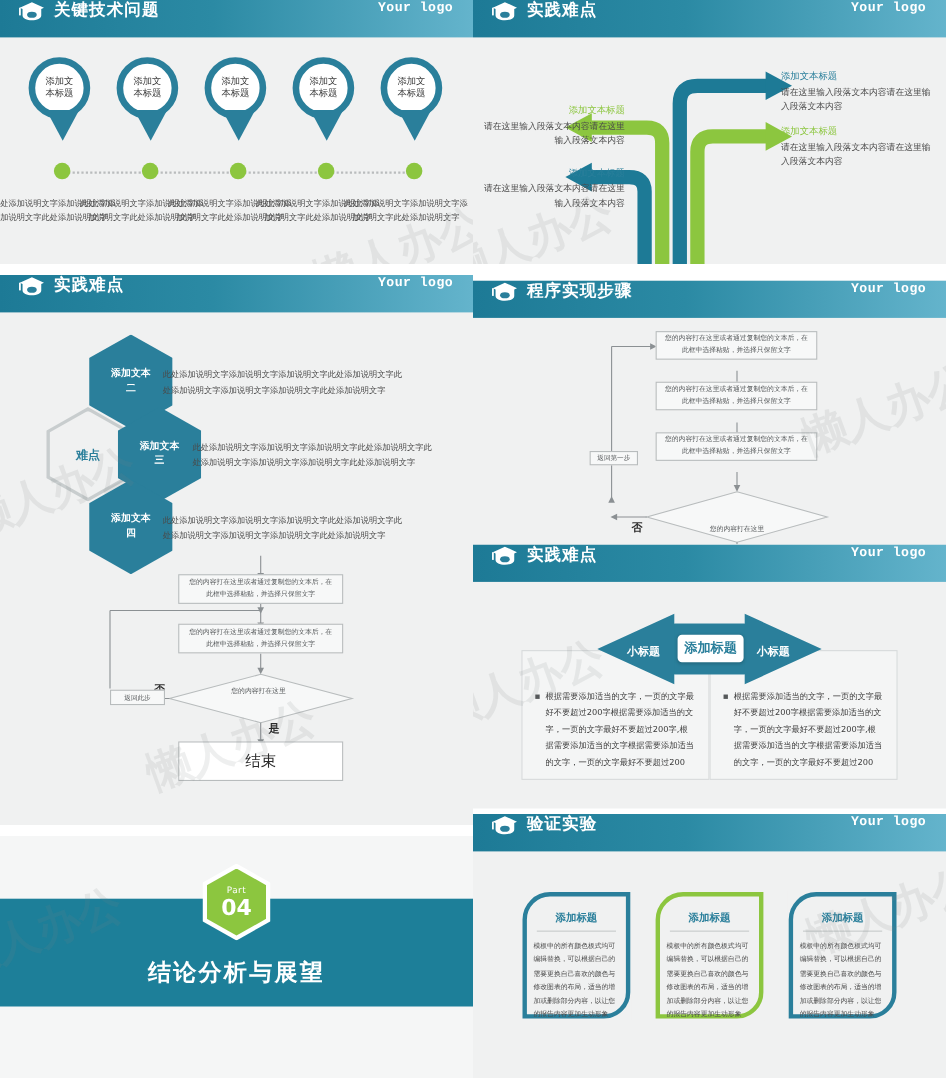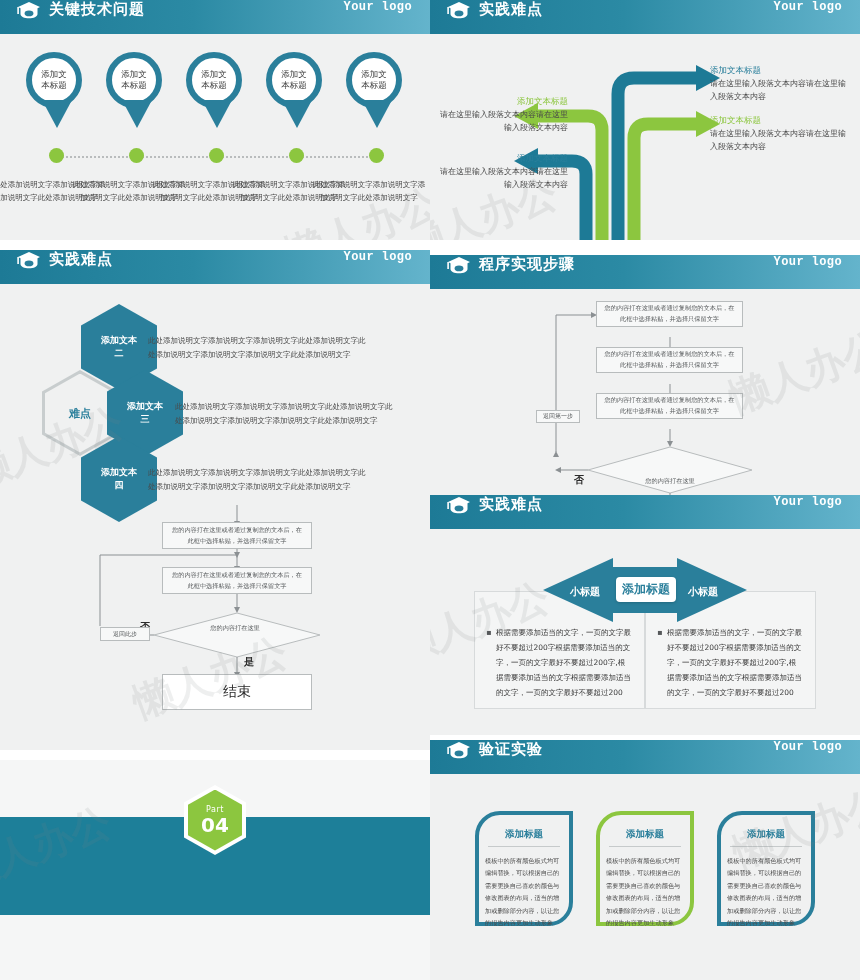--- a/index.html
+++ b/index.html
@@ -396,16 +396,17 @@
   </div>
 
   <div class="slide" style="left:0;top:760px;width:430px;height:220px;background:#f5f6f6;">
     <div class="partband" style="top:57px;height:98px;"></div>
     <div class="parthex" style="left:184px;top:25px;">
       <div class="ih">
         <div class="p1">Part</div>
         <div class="p2">04</div>
       </div>
     </div>
+    <div class="parttitle" style="top:110px;">结论分析与展望</div>
     <div class="wm" style="left:-46px;top:60px;transform:rotate(-20deg);">懒人办公</div>
   </div>
 
 </div>
 
 </body></html>

